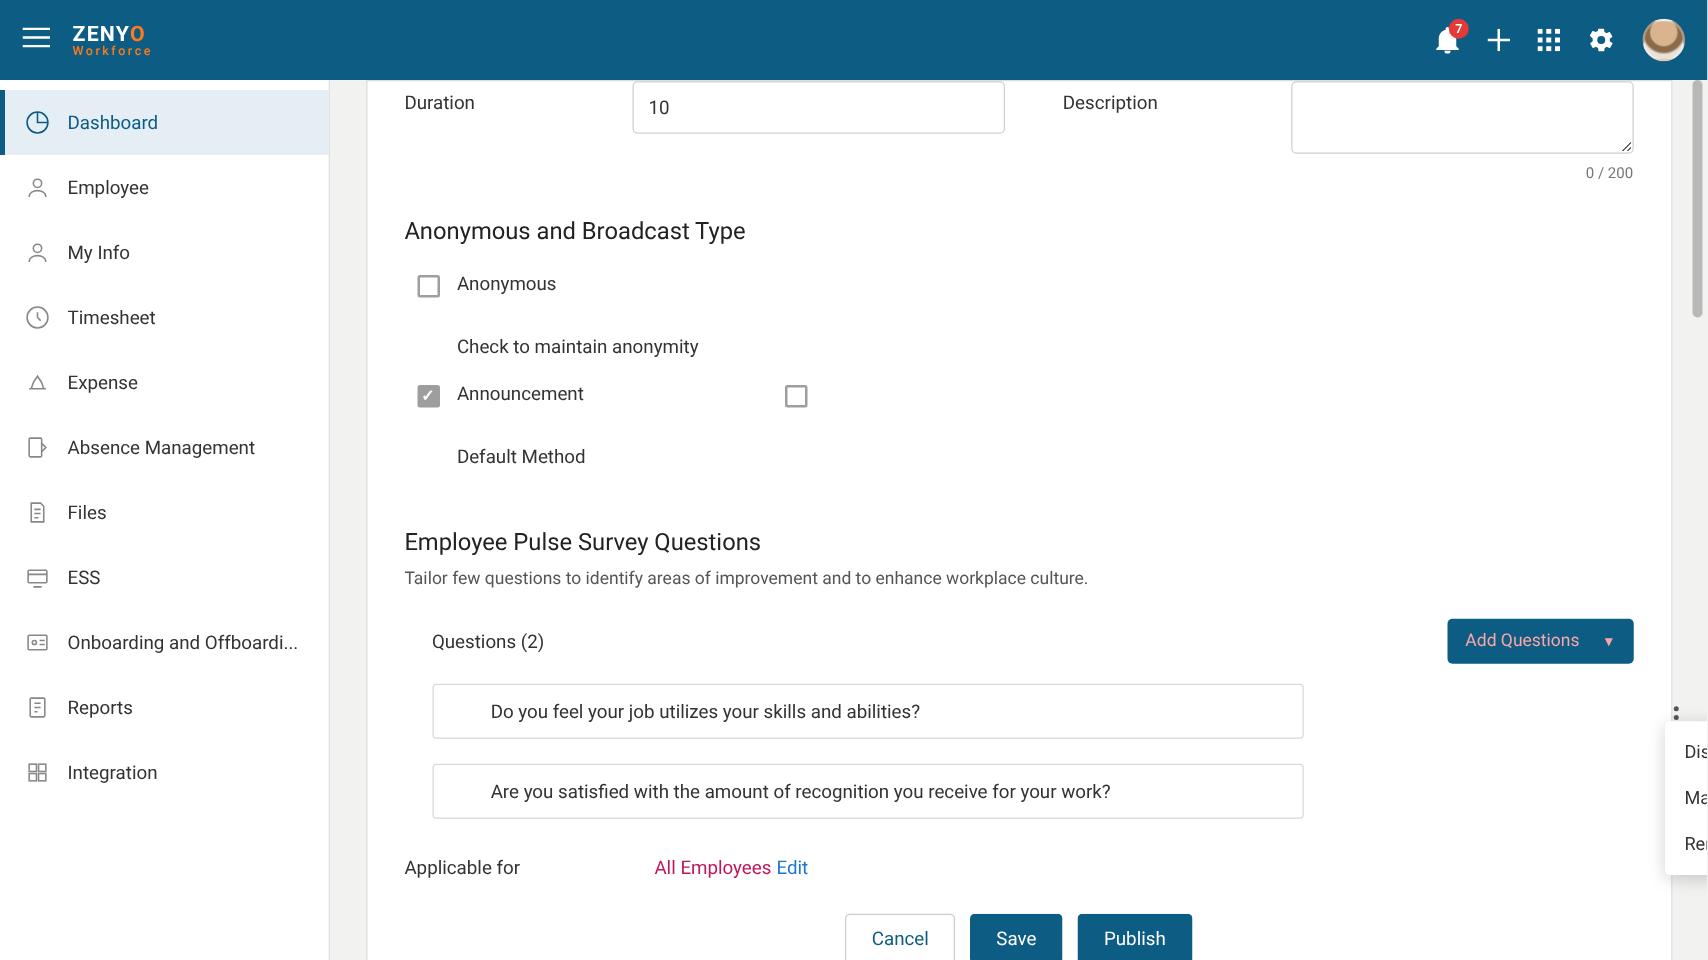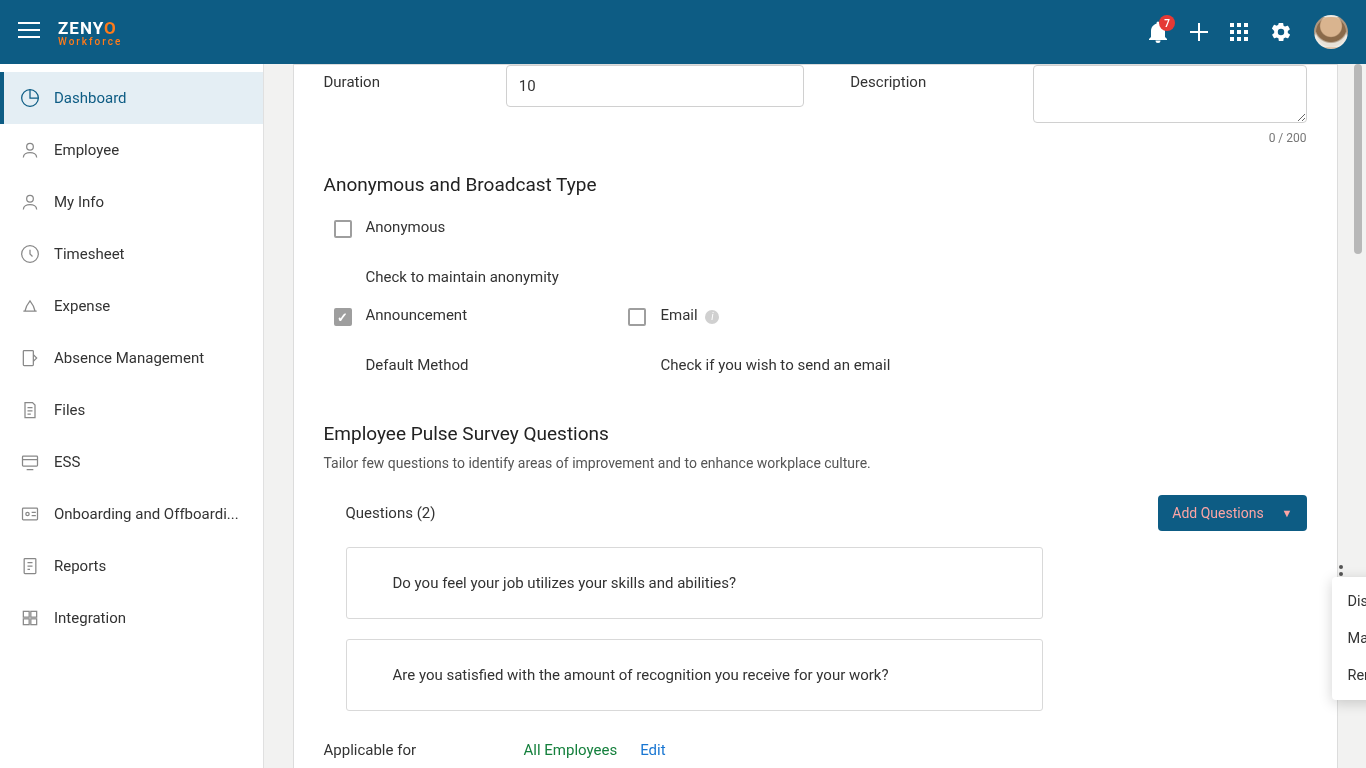--- a/index.html
+++ b/index.html
@@ -90,42 +90,42 @@
 .questions-header { display: flex; align-items: center; justify-content: space-between; margin: 0 0 16px 22px; }
 .q-count { font-size: 15px; color: #333; }
 .add-btn {
   background: #0d5c84; color: #fca5a5; border: none; border-radius: 4px;
   padding: 10px 14px; font-size: 14px; cursor: pointer;
   display: flex; align-items: center;
 }
 .add-btn .caret { margin-left: 18px; font-size: 11px; }
 
 .question-box {
-  border: 1px solid #d9d9d9; border-radius: 3px; padding: 26px 46px;
+  border: 1px solid #d9d9d9; border-radius: 3px; padding: 12px 46px;
   margin: 0 0 20px 22px; font-size: 15px; color: #333; position: relative;
   width: 697px;
 }
 .q-wrap { position: relative; }
 .kebab {
   position: absolute; right: -40px; top: 14px; cursor: pointer;
   display: flex; flex-direction: column; gap: 3px; padding: 4px;
 }
 .kebab span { width: 4px; height: 4px; background: #555; border-radius: 50%; }
 
 .context-menu {
   position: absolute; top: 30px; right: -190px;
   background: #fff; border-radius: 4px;
   box-shadow: 0 3px 14px rgba(0,0,0,0.18);
   width: 165px; padding: 6px 0; z-index: 10;
 }
 .menu-item { padding: 10px 16px; font-size: 14.5px; color: #333; cursor: pointer; }
 
 .applicable-row { display: flex; align-items: center; margin-top: 30px; font-size: 15px; }
 .applicable-label { color: #333; width: 200px; }
-.applicable-val { color: #15803d; margin-right: 23px; }
+.applicable-val { color: #be185d; margin-right: 4px; }
 .edit-link { color: #1976d2; cursor: pointer; }
 
 .btn-row { display: flex; justify-content: center; gap: 12px; margin-top: 28px; }
 .btn {
   padding: 10px 20px; border-radius: 4px; font-size: 15px; cursor: pointer;
   border: 1px solid transparent;
 }
 .btn-cancel { background: #fff; border-color: #ccc; color: #0d5c84; }
 .btn-primary { background: #0d5c84; color: #fff; }
 
@@ -291,24 +291,20 @@
             <div class="checkbox checked">
                 <span class="check-mark">✓</span>
               </div>
             <div class="cb-content">
               <div class="cb-label">Announcement</div>
               <div class="cb-desc">Default Method</div>
             </div>
           </div>
           <div class="checkbox-row">
             <div class="checkbox"></div>
-            <div class="cb-content">
-              <div class="cb-label"><span>Email</span> <span class="info-dot">i</span></div>
-              <div class="cb-desc">Check if you wish to send an email</div>
-            </div>
           </div>
         </div>
 
         <div class="section-title">Employee Pulse Survey Questions</div>
         <div class="section-desc">Tailor few questions to identify areas of improvement and to enhance workplace culture.</div>
 
         <div class="questions-header">
           <div class="q-count">Questions (2)</div>
           <button class="add-btn">
             <span>Add Questions</span>

